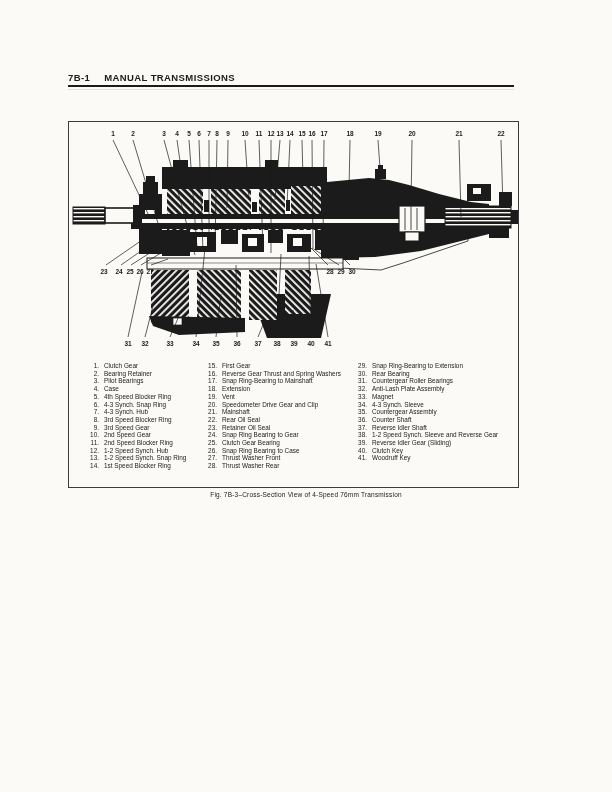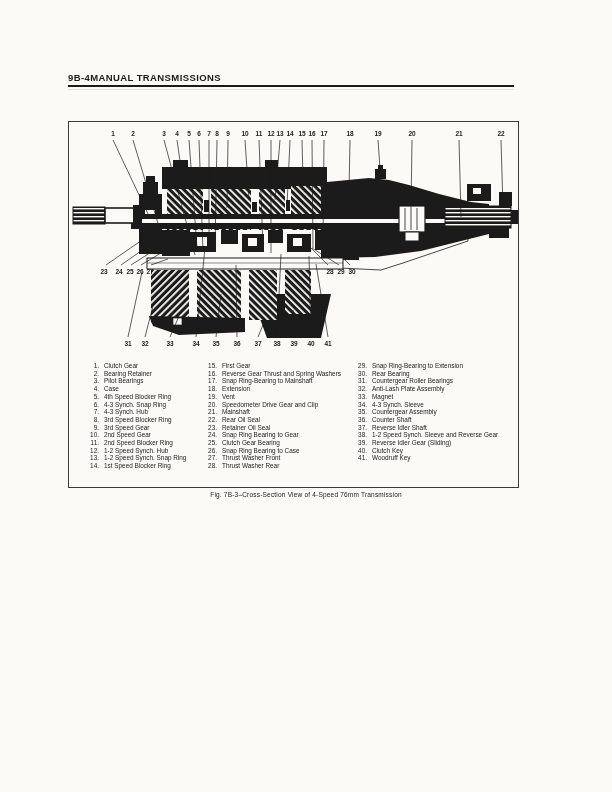--- a/index.html
+++ b/index.html
@@ -5,21 +5,21 @@
   html,body { margin:0; padding:0; background:#e8e8e8; }
   .page {
     position:relative; width:612px; height:792px;
     background:var(--paper,#fbfaf7);
     font-family:"Liberation Sans", sans-serif;
     color:var(--ink,#1b1b1b);
     overflow:hidden;
     margin:0 auto;
   }
   .hdr { position:absolute; top:72px; left:68px; font-size:9.5px; font-weight:bold; letter-spacing:.4px; white-space:nowrap; }
-  .hdr-title { }
+  .hdr-title { margin-left:14px; }
   .hdr-rule { position:absolute; top:85px; left:68px; width:446px; height:2px; background:var(--ink,#1b1b1b); }
   .hdr-rule::after { content:""; position:absolute; top:4px; left:0; right:0; height:1px; background:rgba(0,0,0,.10); }
 
   .figure-box {
     position:absolute; left:68px; top:121px; width:451px; height:367px;
     border:1px solid #3c3c3c; box-sizing:border-box;
   }
   .diagram-wrap { position:absolute; left:0; top:0; width:449px; height:240px; }
   .diagram-wrap svg { position:absolute; left:0; top:0; }
 
@@ -48,21 +48,21 @@
   .paper { fill:var(--paper,#fbfaf7); }
   .ln { stroke:var(--ink,#1b1b1b); fill:none; }
   .ld { stroke:var(--ink,#1b1b1b); stroke-width:.7; }
 </style>
 </head>
 <body>
 
 <div class="page">
 
   <div class="hdr">
-    <span>9B-4</span><span class="hdr-title">MANUAL TRANSMISSIONS</span>
+    <span>7B-1</span><span class="hdr-title">MANUAL TRANSMISSIONS</span>
   </div>
   <div class="hdr-rule"></div>
 
   <div class="figure-box">
 
     <div class="diagram-wrap">
       <svg width="449" height="240" viewBox="0 0 449 240">
         <defs>
           <pattern id="hA" patternUnits="userSpaceOnUse" width="5" height="5" patternTransform="rotate(-45)">
             <rect width="5" height="5" class="ink"></rect>

